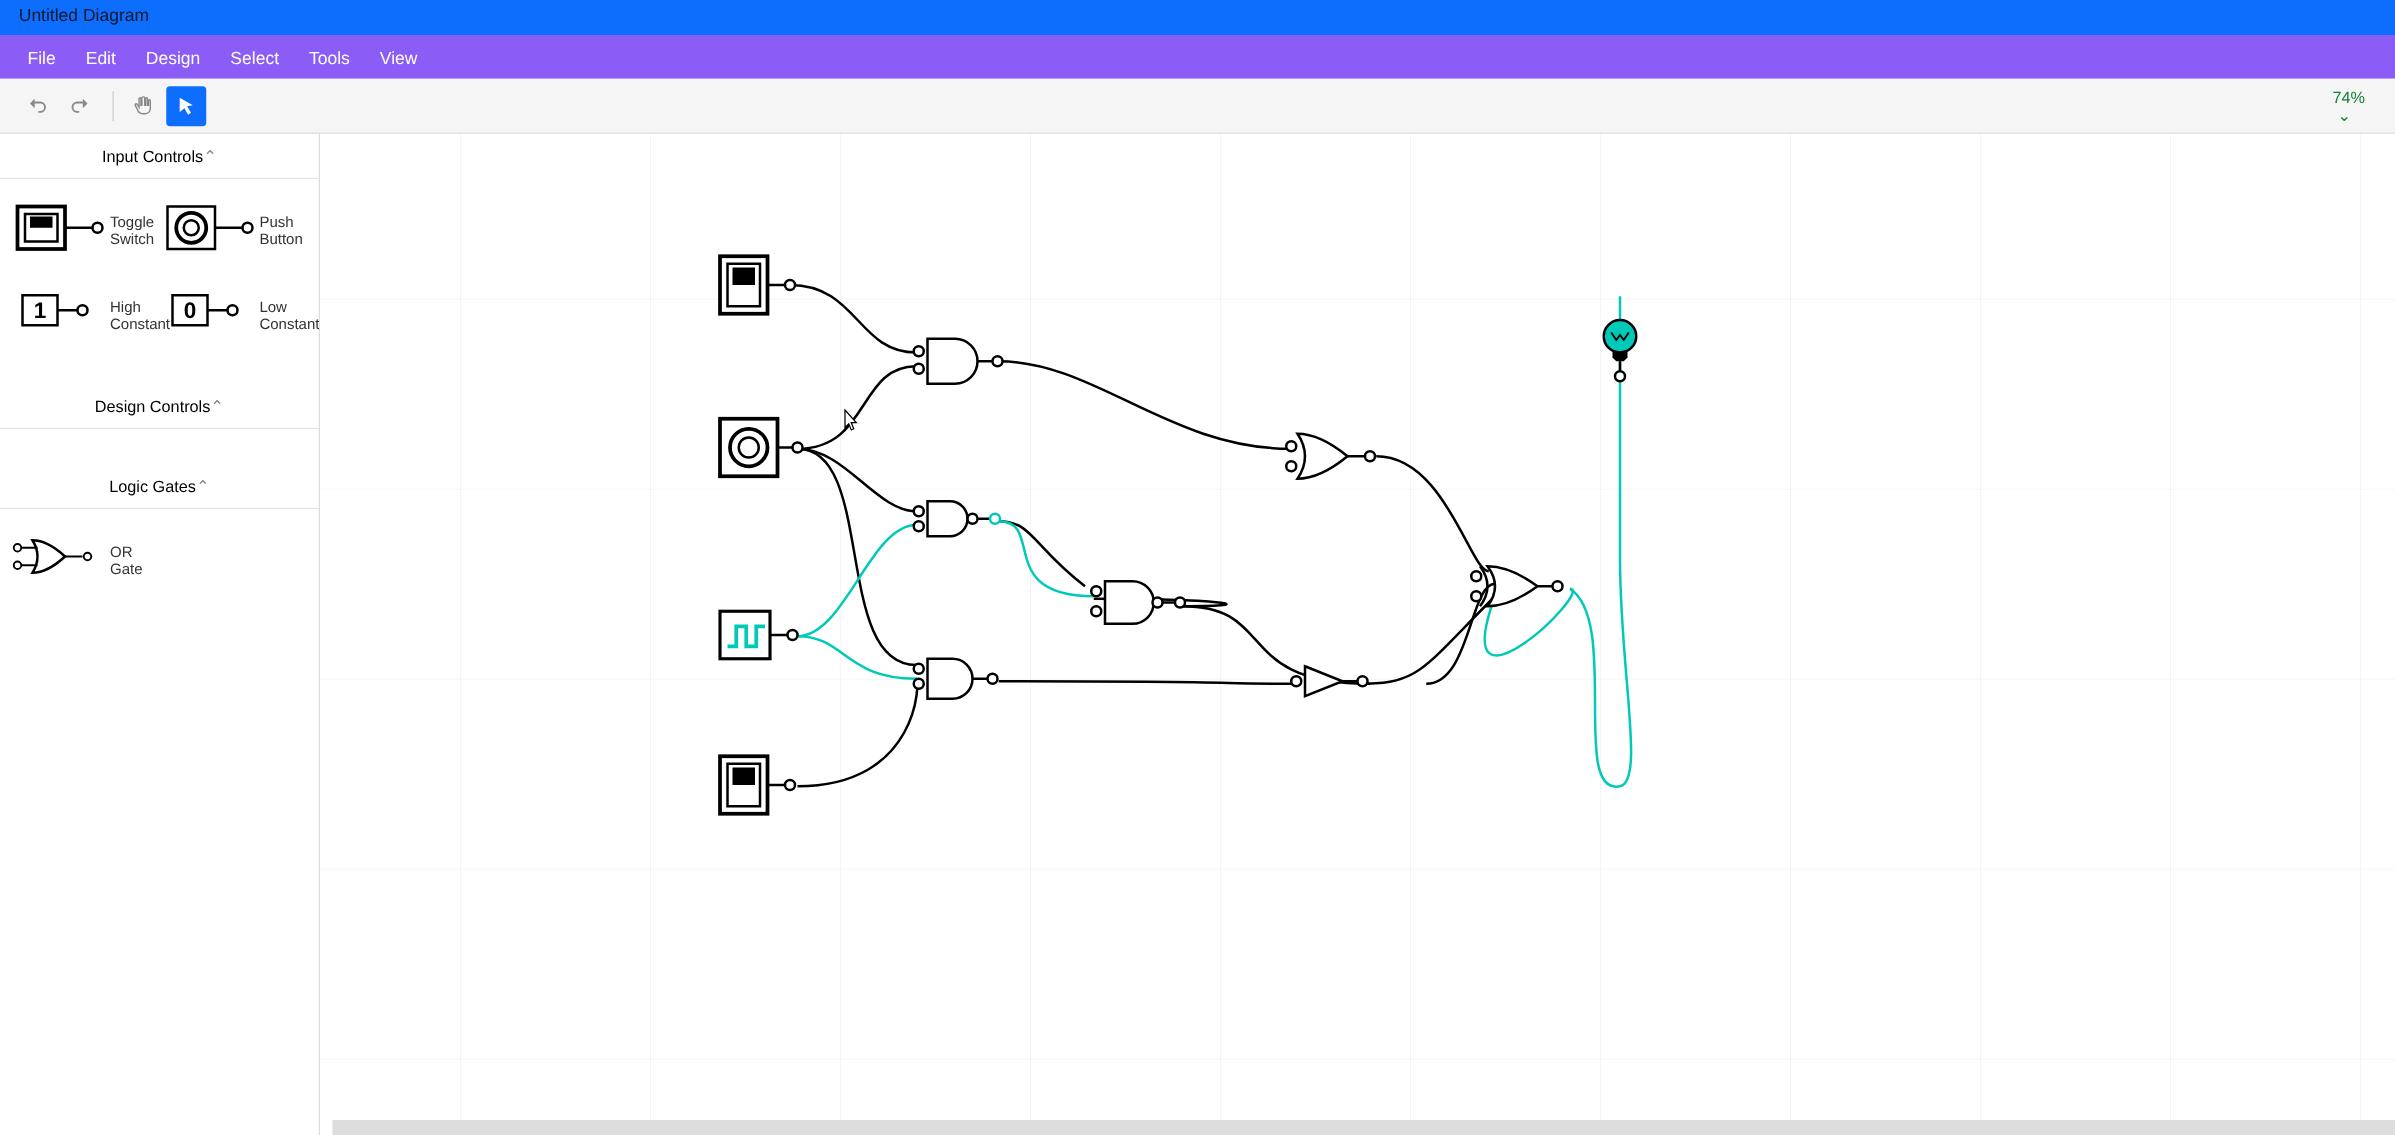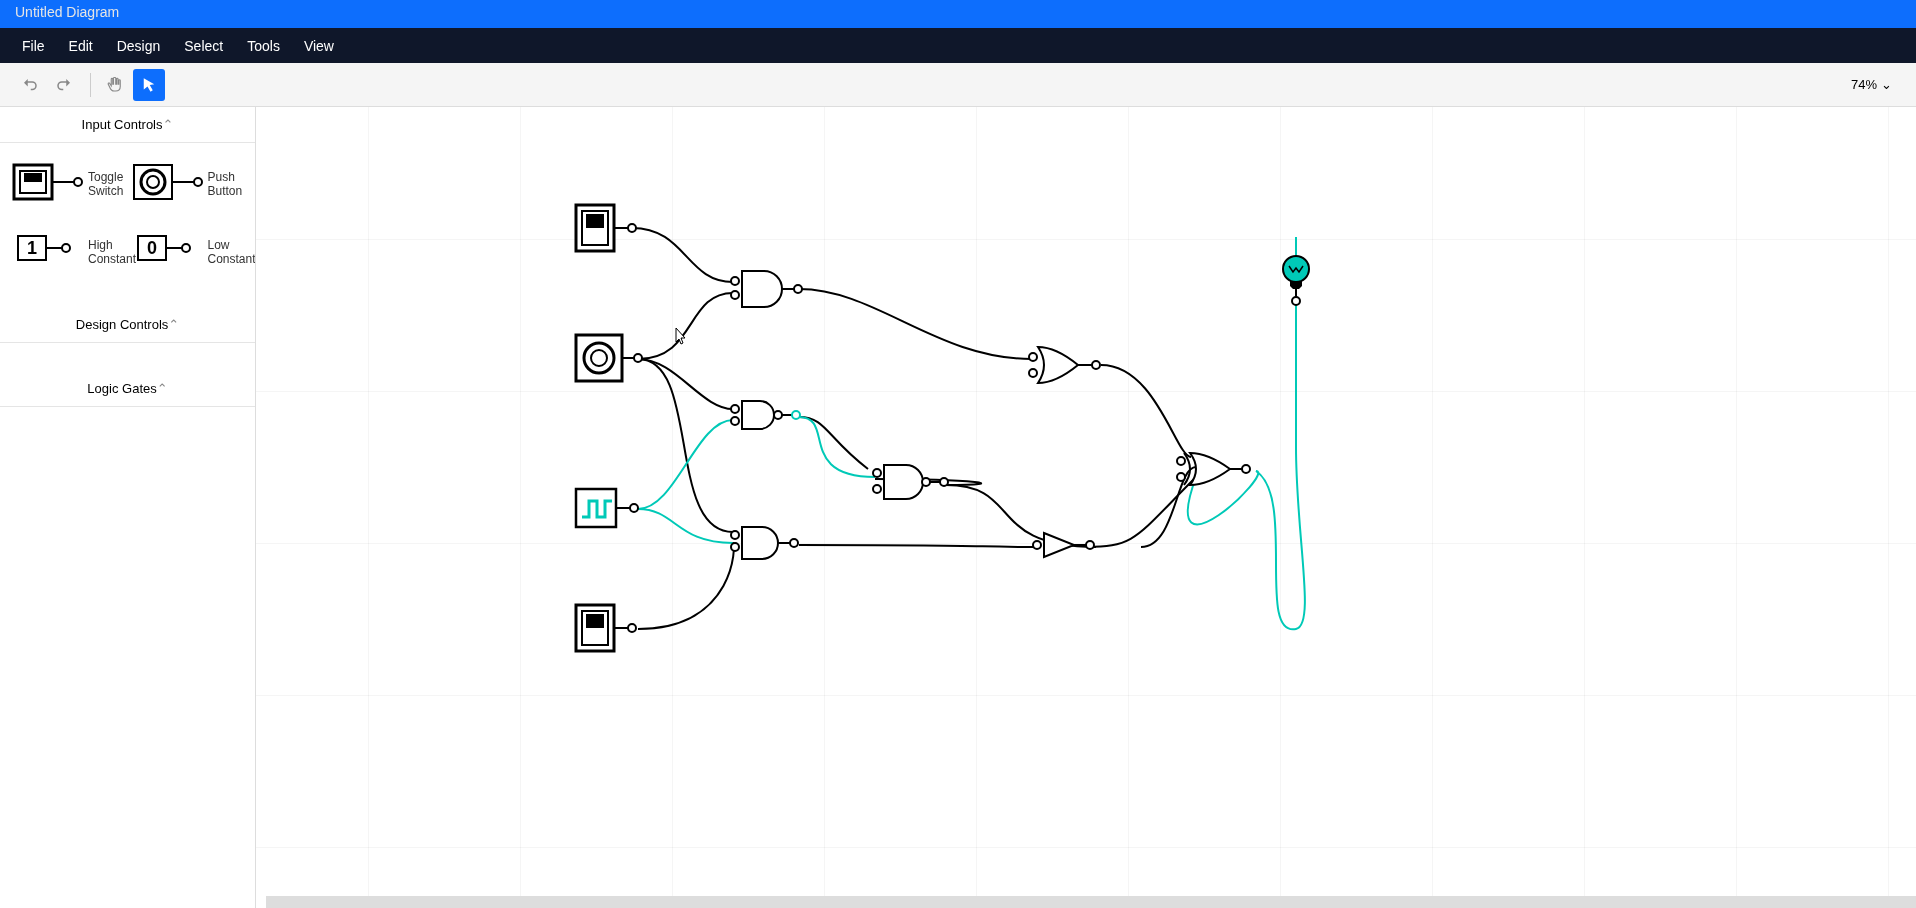--- a/index.html
+++ b/index.html
@@ -1,27 +1,27 @@
 <!DOCTYPE html>
 <html><head>
 <meta charset="utf-8">
 <style>
 * { margin: 0; padding: 0; box-sizing: border-box; font-family: Arial, sans-serif; }
 body { width: 1916px; height: 908px; overflow: hidden; background: #fff; }
 
-.titlebar { background: #0d6efd; color: #e5e5e5; height: 28px; padding: 4px 15px; font-size: 14px; }
-.menubar { background: #0f172a; color: #fff; height: 35px; display: flex; align-items: center; padding: 0 10px; }
+.titlebar { background: #0d6efd; color: #0f172a; height: 28px; padding: 4px 15px; font-size: 14px; }
+.menubar { background: #8b5cf6; color: #fff; height: 35px; display: flex; align-items: center; padding: 0 10px; }
 .menubar .menu-item { padding: 8px 12px; font-size: 14px; cursor: pointer; }
 
 .toolbar { background: #f5f5f5; height: 44px; border-bottom: 1px solid #ddd; display: flex; align-items: center; padding: 0 14px; }
 .toolbar .tbtn { width: 32px; height: 32px; display: flex; align-items: center; justify-content: center; border-radius: 3px; margin-right: 2px; cursor: pointer; color: #888; }
 .toolbar .tbtn.active { background: #0d6efd; color: #fff; }
 .toolbar .sep { width: 1px; height: 24px; background: #ccc; margin: 0 8px; }
 .toolbar .spacer { flex: 1; }
-.zoom { font-size: 13px; color: #000000; padding-right: 10px; display: flex; align-items: flex-start; cursor: pointer; }
+.zoom { font-size: 13px; color: #15803d; padding-right: 10px; display: flex; align-items: flex-start; cursor: pointer; flex-direction: column; }
 
 .main { display: flex; height: calc(908px - 28px - 35px - 44px); }
 
 .sidebar { width: 256px; border-right: 1px solid #ddd; overflow-y: auto; font-size: 13px; position: relative; }
 .sidebar::-webkit-scrollbar { width: 10px; }
 .sidebar::-webkit-scrollbar-thumb { background: #bbb; }
 .section-header { display: flex; justify-content: center; align-items: center; padding: 10px 14px; border-bottom: 1px solid #e5e5e5; cursor: pointer; }
 .section-header .chev { color: #888; }
 .palette { display: flex; flex-wrap: wrap; padding: 14px 8px; gap: 0; }
 .pal-item { width: 50%; display: flex; align-items: center; margin-bottom: 18px; cursor: grab; }
@@ -145,20 +145,34 @@
       <span class="chev">⌃</span>
     </div>
     <div class="palette">
     </div>
 
     <div class="section-header">
       <span>Logic Gates</span>
       <span class="chev">⌃</span>
     </div>
     <div class="palette">
+      <div class="pal-item">
+        <div class="glyph">
+          <svg width="80" height="40">
+              <circle cx="6" cy="12" r="3" fill="none" stroke="#000" stroke-width="1.5"></circle>
+              <circle cx="6" cy="26" r="3" fill="none" stroke="#000" stroke-width="1.5"></circle>
+              <line x1="9" y1="12" x2="22" y2="12" stroke="#000" stroke-width="1.5"></line>
+              <line x1="9" y1="26" x2="22" y2="26" stroke="#000" stroke-width="1.5"></line>
+              <path d="M18 6 Q30 6 44 19 Q30 32 18 32 Q26 19 18 6 Z" fill="none" stroke="#000" stroke-width="2"></path>
+              <line x1="44" y1="19" x2="58" y2="19" stroke="#000" stroke-width="1.5"></line>
+              <circle cx="62" cy="19" r="3" fill="none" stroke="#000" stroke-width="1.5"></circle>
+            </svg>
+        </div>
+        <span class="label">OR Gate</span>
+      </div>
     </div>
   </div>
 
   <div class="canvas-wrap">
     <div class="canvas">
       <div class="grid"></div>
 
       <svg class="svglayer" width="100%" height="100%">
 
         <g fill="none" stroke="#000" stroke-width="2">

